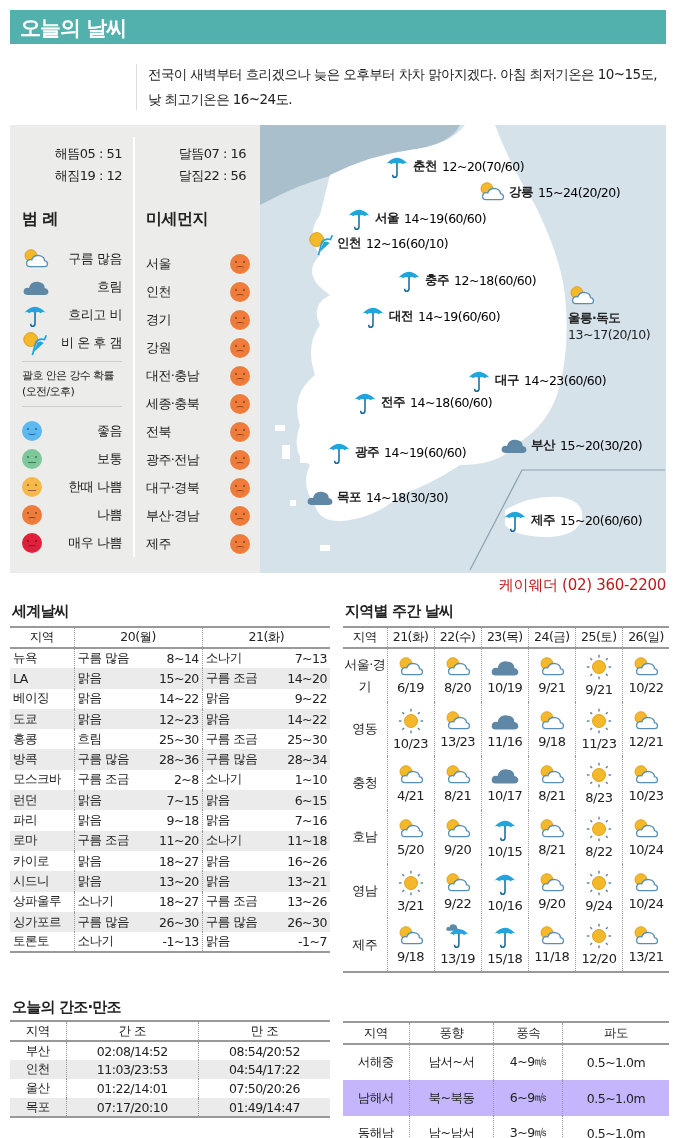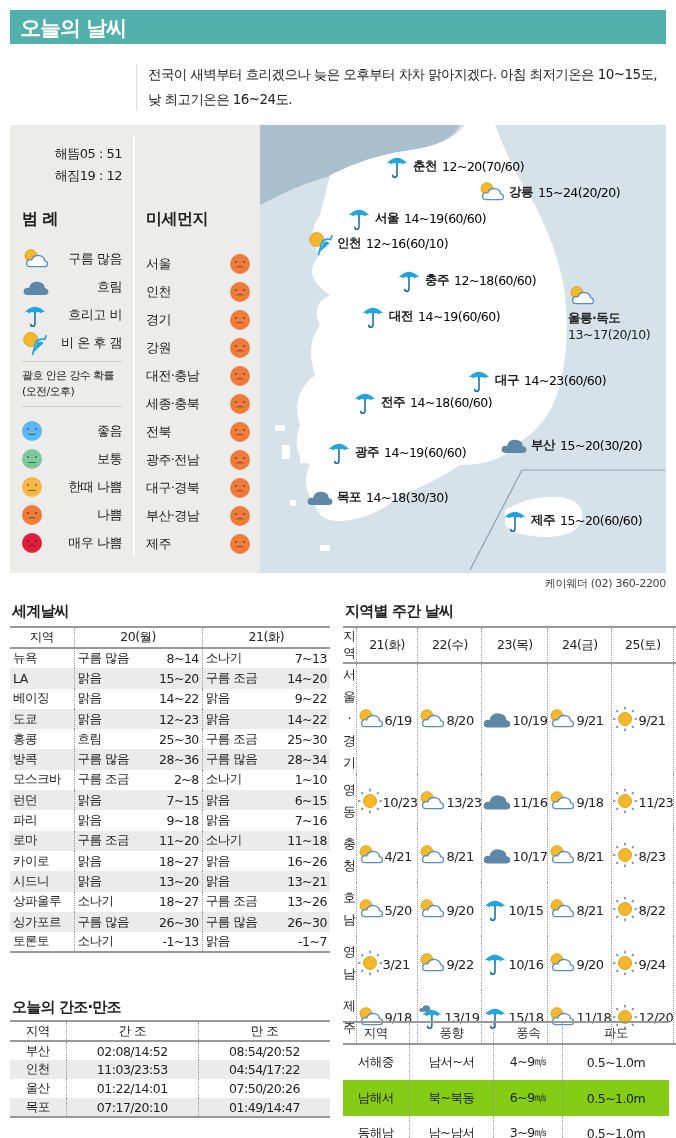--- a/index.html
+++ b/index.html
@@ -25,46 +25,46 @@
   .face::after { content: ""; position: absolute; left: 6px; top: 12px; width: 8px; height: 3px; border-top: 1.5px solid rgba(0,0,0,0.45); border-radius: 50% 50% 0 0; }
   .face.good::after { top: 10px; border-top: none; border-bottom: 1.5px solid rgba(0,0,0,0.45); border-radius: 0 0 50% 50%; }
   .face.normal::after, .face.mild::after { top: 13px; height: 0; border-radius: 0; }
   .dust-list { position: absolute; left: 136px; top: 125px; width: 104px; }
   .dust-list .item { display: flex; align-items: center; justify-content: space-between; height: 28px; font-size: 13px; letter-spacing: -0.6px; }
   .map { position: absolute; left: 260px; top: 125px; width: 406px; height: 448px; background: #d6e2ea; overflow: hidden; }
   .map svg.land { position: absolute; left: 0; top: 0; }
   .city { position: absolute; display: flex; align-items: center; font-size: 12.5px; letter-spacing: -0.5px; white-space: nowrap; }
   .city .name { font-weight: bold; margin: 0 5px 0 3px; color: #222; }
   .city .temp { color: #000000; }
-  .source { position: absolute; right: 10px; top: 576px; font-size: 11px; color: #404040; letter-spacing: -0.3px; }
+  .source { position: absolute; right: 10px; top: 576px; font-size: 15px; color: #b91c1c; letter-spacing: -0.3px; }
   .tbl-title { position: absolute; font-size: 15px; font-weight: bold; letter-spacing: -0.8px; }
   table { border-collapse: collapse; font-size: 12.5px; letter-spacing: -0.5px; }
   .world { position: absolute; left: 10px; top: 626px; width: 320px; }
   .world th { font-weight: normal; height: 21px; border-top: 2px solid #999; border-bottom: 2px solid #999; }
   .world td { height: 20.3px; padding: 0 3px; }
   .world tr.alt td { background: #ebebeb; }
   .world tbody tr:last-child td { border-bottom: 2px solid #999; }
   .dash-l { border-left: 1px dotted #999; }
   .num { text-align: right; }
   .weekly { position: absolute; left: 343px; top: 626px; width: 326px; }
   .weekly th { font-weight: normal; height: 21px; border-top: 2px solid #999; border-bottom: 2px solid #999; }
   .weekly td { height: 54px; text-align: center; vertical-align: middle; }
   .weekly tbody tr:last-child td { border-bottom: 2px solid #999; }
-  .weekly .cell { display: flex; align-items: center; }
+  .weekly .cell { display: flex; flex-direction: column; align-items: center; }
   .weekly .cell .v { font-size: 13px; margin-top: 2px; letter-spacing: -0.5px; }
   .weekly .region { font-size: 13px; line-height: 22px; }
   .tide { position: absolute; left: 10px; top: 1020px; width: 320px; }
   .tide th { font-weight: normal; height: 20px; border-top: 2px solid #999; border-bottom: 2px solid #999; }
   .tide td { height: 19px; text-align: center; }
   .tide tr.alt td { background: #ebebeb; }
   .tide tbody tr:last-child td { border-bottom: 2px solid #999; }
   .sea { position: absolute; left: 343px; top: 1021px; width: 326px; }
   .sea th { font-weight: normal; height: 22px; border-top: 2px solid #999; border-bottom: 2px solid #999; }
   .sea td { height: 36px; text-align: center; }
-  .sea tr.alt td { background: #84cc16; }
+  .sea tr.alt td { background: #c4b5fd; }
   .sea tbody tr:last-child td { border-bottom: 2px solid #999; }
 </style>
 </head>
 <body>
 
 <svg width="0" height="0" style="position:absolute">
   <defs>
     <symbol id="ic-partly" viewBox="0 0 32 26">
       <circle cx="10" cy="9" r="7" fill="#f5b82a" stroke="#d89a10" stroke-width="1"></circle>
       <path d="M9 22 Q4 22 5 17 Q6 13 11 14 Q13 8 20 9 Q26 10 26 15 Q31 16 29 21 Q28 22 26 22 Z" fill="#fff" stroke="#5a8fb5" stroke-width="1.6"></path>
@@ -115,20 +115,30 @@
   <div class="sun-moon" style="left:12px; top:18px;">
     <div class="row">
         <span>해뜸</span>
         <span>05 : 51</span>
       </div>
     <div class="row">
         <span>해짐</span>
         <span>19 : 12</span>
       </div>
   </div>
+  <div class="sun-moon" style="left:136px; top:18px;">
+    <div class="row">
+        <span>달뜸</span>
+        <span>07 : 16</span>
+      </div>
+    <div class="row">
+        <span>달짐</span>
+        <span>22 : 56</span>
+      </div>
+  </div>
 
   <div class="section-h" style="left:12px; top:84px;">범 례</div>
   <div class="section-h" style="left:136px; top:84px;">미세먼지</div>
 
   <div class="legend">
     <div class="item">
       <svg width="28" height="22">
           <use href="#ic-partly"></use>
         </svg>
       <span>구름 많음</span>

